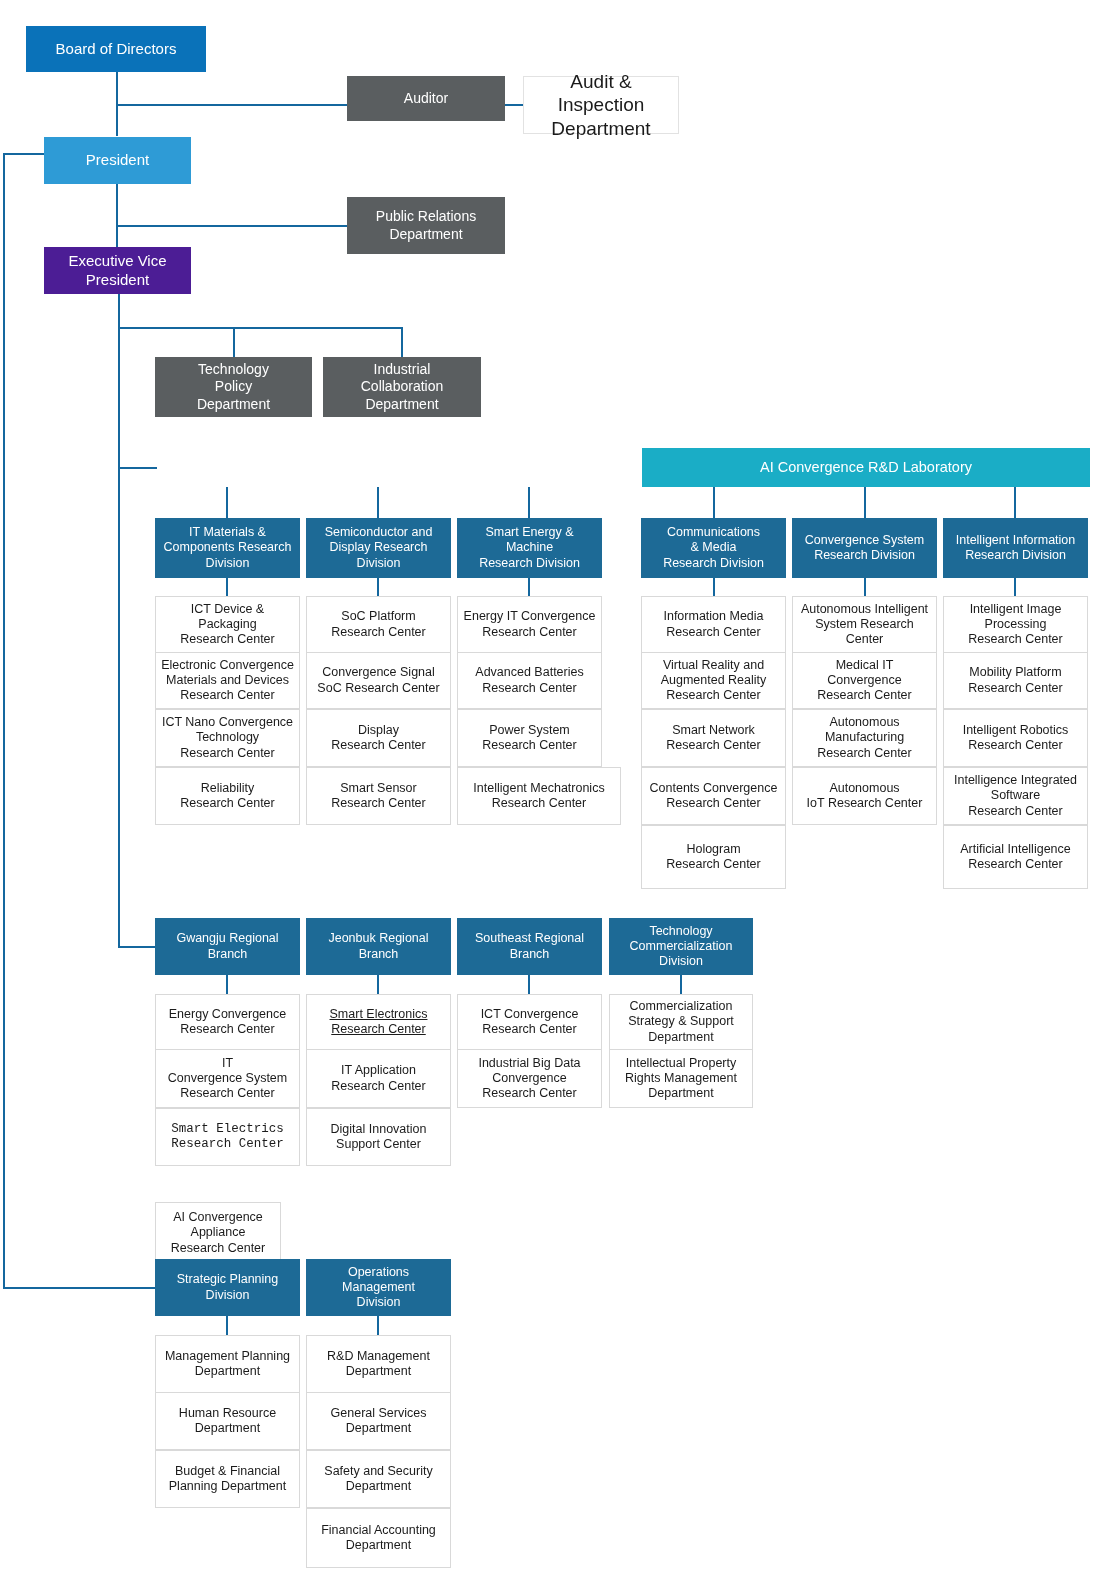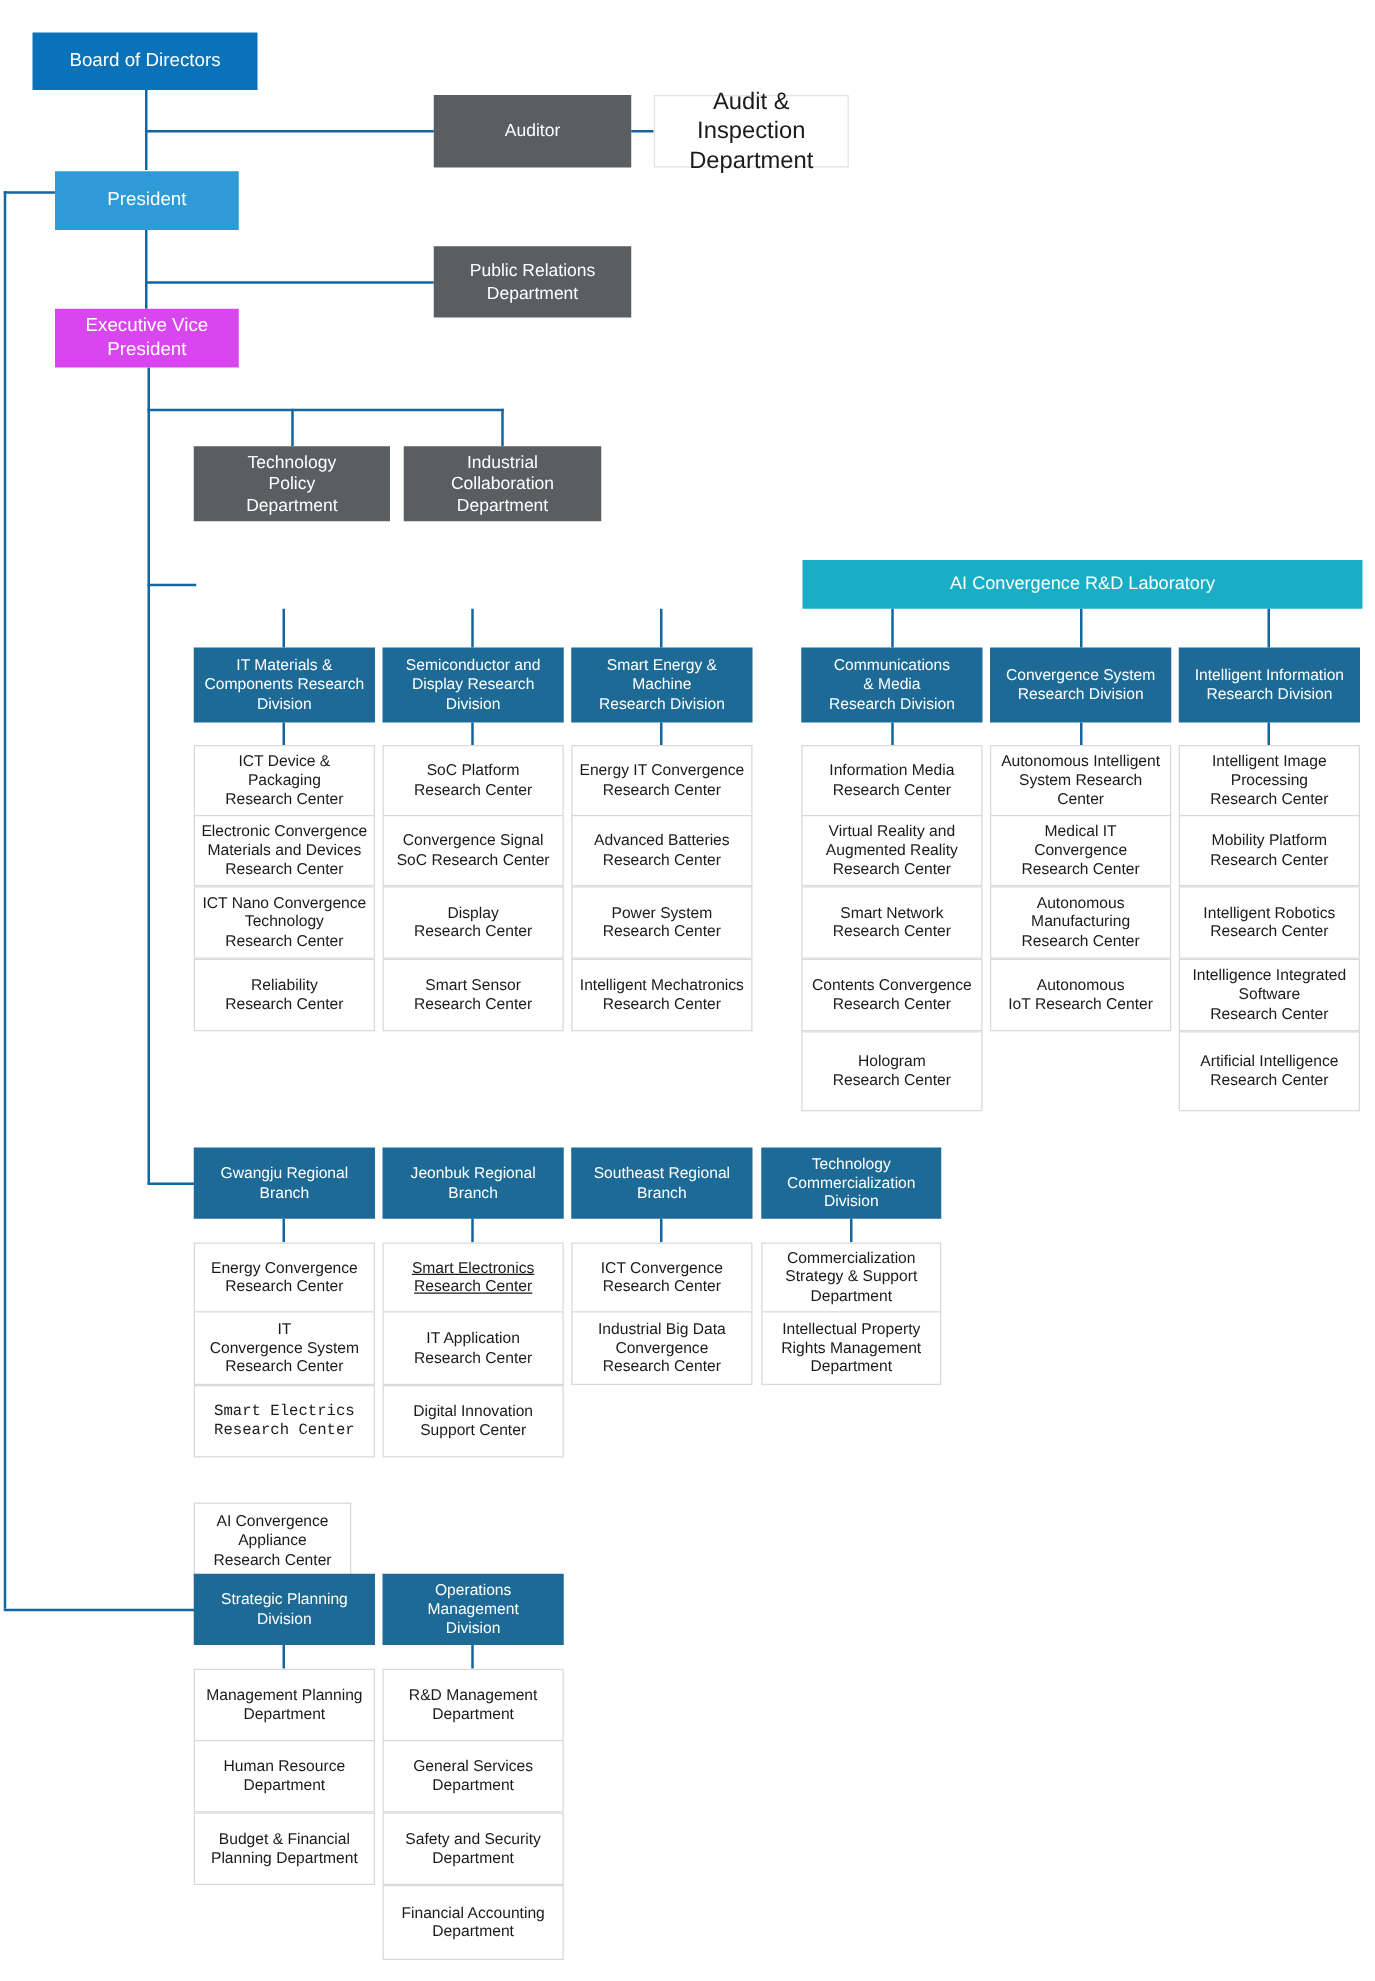--- a/index.html
+++ b/index.html
@@ -23,21 +23,21 @@
     justify-content: center;
     text-align: center;
     line-height: 1.22;
     padding: 2px 4px;
   }
   .node span { display: block; width: 100%; }
 
   
   .n-board    { background: #0a72b9; color: #ffffff; font-size: 15px; }
   .n-pres     { background: #2e9bd6; color: #ffffff; font-size: 15px; }
-  .n-evp      { background: #d946ef; color: #ffffff; font-size: 15px; }
+  .n-evp      { background: #4c1d95; color: #ffffff; font-size: 15px; }
   .n-gray     { background: #5a5e60; color: #ffffff; font-size: 14px; }
   .n-lab      { background: #1aadc6; color: #ffffff; font-size: 14.5px; }
   .n-div      { background: #1d6a96; color: #ffffff; font-size: 12.5px; }
   .n-leaf     { background: #ffffff; color: #1b1b1b; font-size: 12.5px;
                 border: 1px solid #d9d9d9; margin-top: -1px; }
   .n-leaf-top { margin-top: 0; }
   .n-white-d  { background: #ffffff; color: #1b1b1b; font-size: 19px;
                 border: 1px solid #e2e2e2; }
 
   
@@ -67,21 +67,21 @@
   <div class="ln ln-v" style="left:401px; top:327px; width:1.5px; height:30px;"></div>
 
   <div class="ln ln-v" style="left:118px; top:327px; width:1.5px; height:620px;"></div>
   <div class="ln ln-h" style="left:118px; top:467px; width:39px;  height:1.5px;"></div>
   <div class="ln ln-h" style="left:118px; top:946px; width:39px;  height:1.5px;"></div>
 
   <div class="node n-board" style="left:26px; top:26px; width:180px; height:46px;">
     <span>Board of Directors</span>
   </div>
 
-  <div class="node n-gray" style="left:347px; top:76px; width:158px; height:58px;">
+  <div class="node n-gray" style="left:347px; top:76px; width:158px; height:45px;">
     <span>Auditor</span>
   </div>
 
   <div class="node n-white-d" style="left:523px; top:76px; width:156px; height:58px;">
     <span>Audit &amp; Inspection<br>Department</span>
   </div>
 
   <div class="node n-pres" style="left:44px; top:137px; width:147px; height:47px;">
     <span>President</span>
   </div>
@@ -149,21 +149,21 @@
 
   <div class="node n-leaf n-leaf-top" style="left:457px; top:596px; width:145px; height:57px;">
     <span>Energy IT Convergence<br>Research Center</span>
     </div>
   <div class="node n-leaf" style="left:457px; top:653px; width:145px; height:57px;">
     <span>Advanced Batteries<br>Research Center</span>
     </div>
   <div class="node n-leaf" style="left:457px; top:710px; width:145px; height:58px;">
     <span>Power System<br>Research Center</span>
     </div>
-  <div class="node n-leaf" style="left:457px; top:768px; width:145px; height:58px;">
+  <div class="node n-leaf" style="left:457px; top:768px; width:164px; height:58px;">
     <span>Intelligent Mechatronics<br>Research Center</span>
     </div>
 
   <div class="node n-lab" style="left:642px; top:448px; width:448px; height:39px;">
     <span>AI Convergence R&amp;D Laboratory</span>
   </div>
 
   <div class="ln ln-v" style="left:713px; top:487px; width:1.5px; height:31px;"></div>
   <div class="ln ln-v" style="left:864px; top:487px; width:1.5px; height:31px;"></div>
   <div class="ln ln-v" style="left:1014px; top:487px; width:1.5px; height:31px;"></div>

